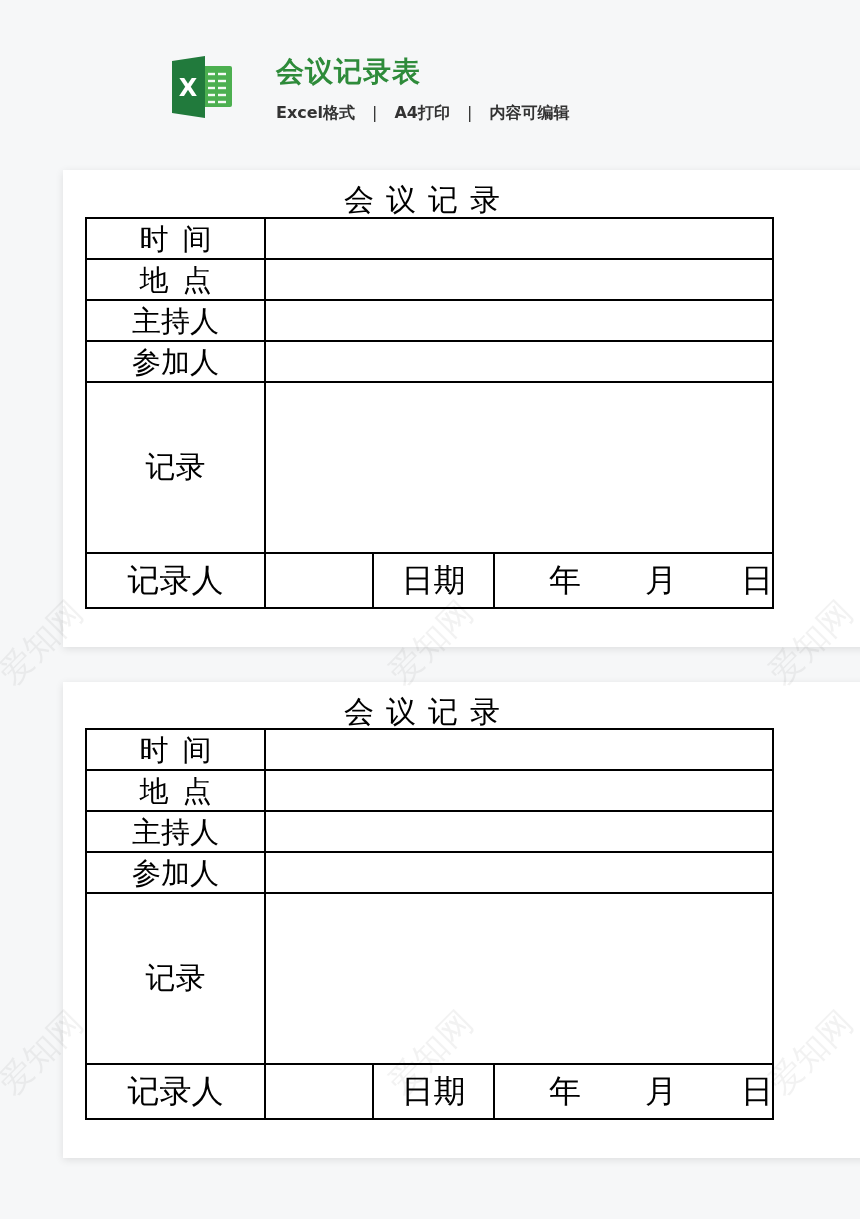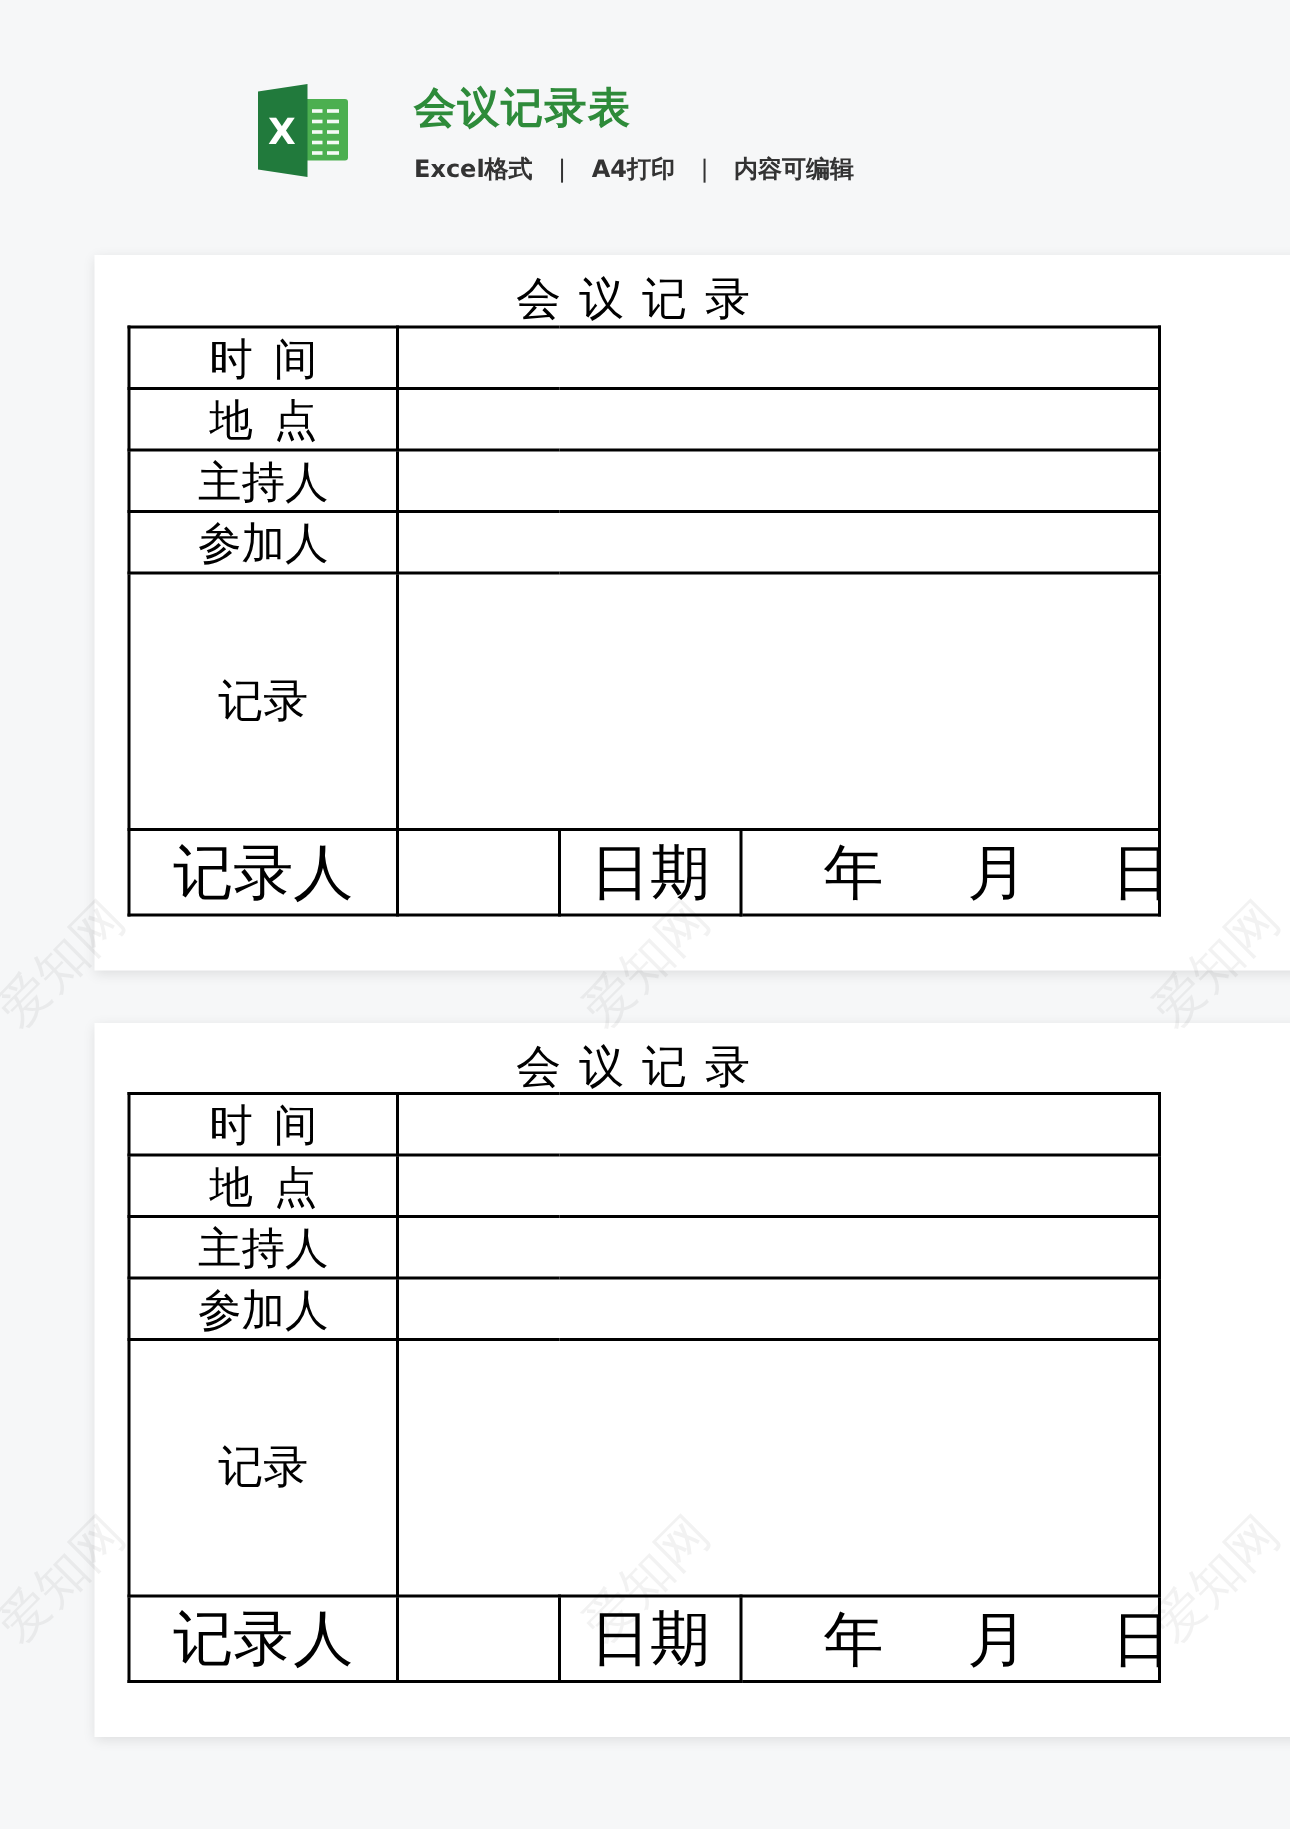--- a/index.html
+++ b/index.html
@@ -40,21 +40,21 @@
   }
   table.form td {
     border: 2px solid #000; padding: 0; color: #000;
     text-align: center; vertical-align: middle;
   }
   .r-small td { height: 39px; }
   .lbl { font-size: 29px; line-height: 36px; }
   .lbl-sp { letter-spacing: 14px; padding-left: 14px !important; }
   .r-record td { height: 169px; margin-top: 24px; }
   .lbl-record { font-size: 30px; }
-  .r-bottom td { height: 53px; font-size: 40px; }
+  .r-bottom td { height: 53px; font-size: 32px; }
   .date-cell { text-align: left !important; position: relative; }
   .date-cell span { position: absolute; top: 50%; transform: translateY(-50%); }
 
   .watermark {
     position: absolute; font-family: "DejaVu Sans", sans-serif; font-size: 34px;
     color: rgba(0,0,0,0.05); transform: rotate(-45deg); pointer-events: none; white-space: nowrap;
   }
 </style>
 </head>
 <body>

